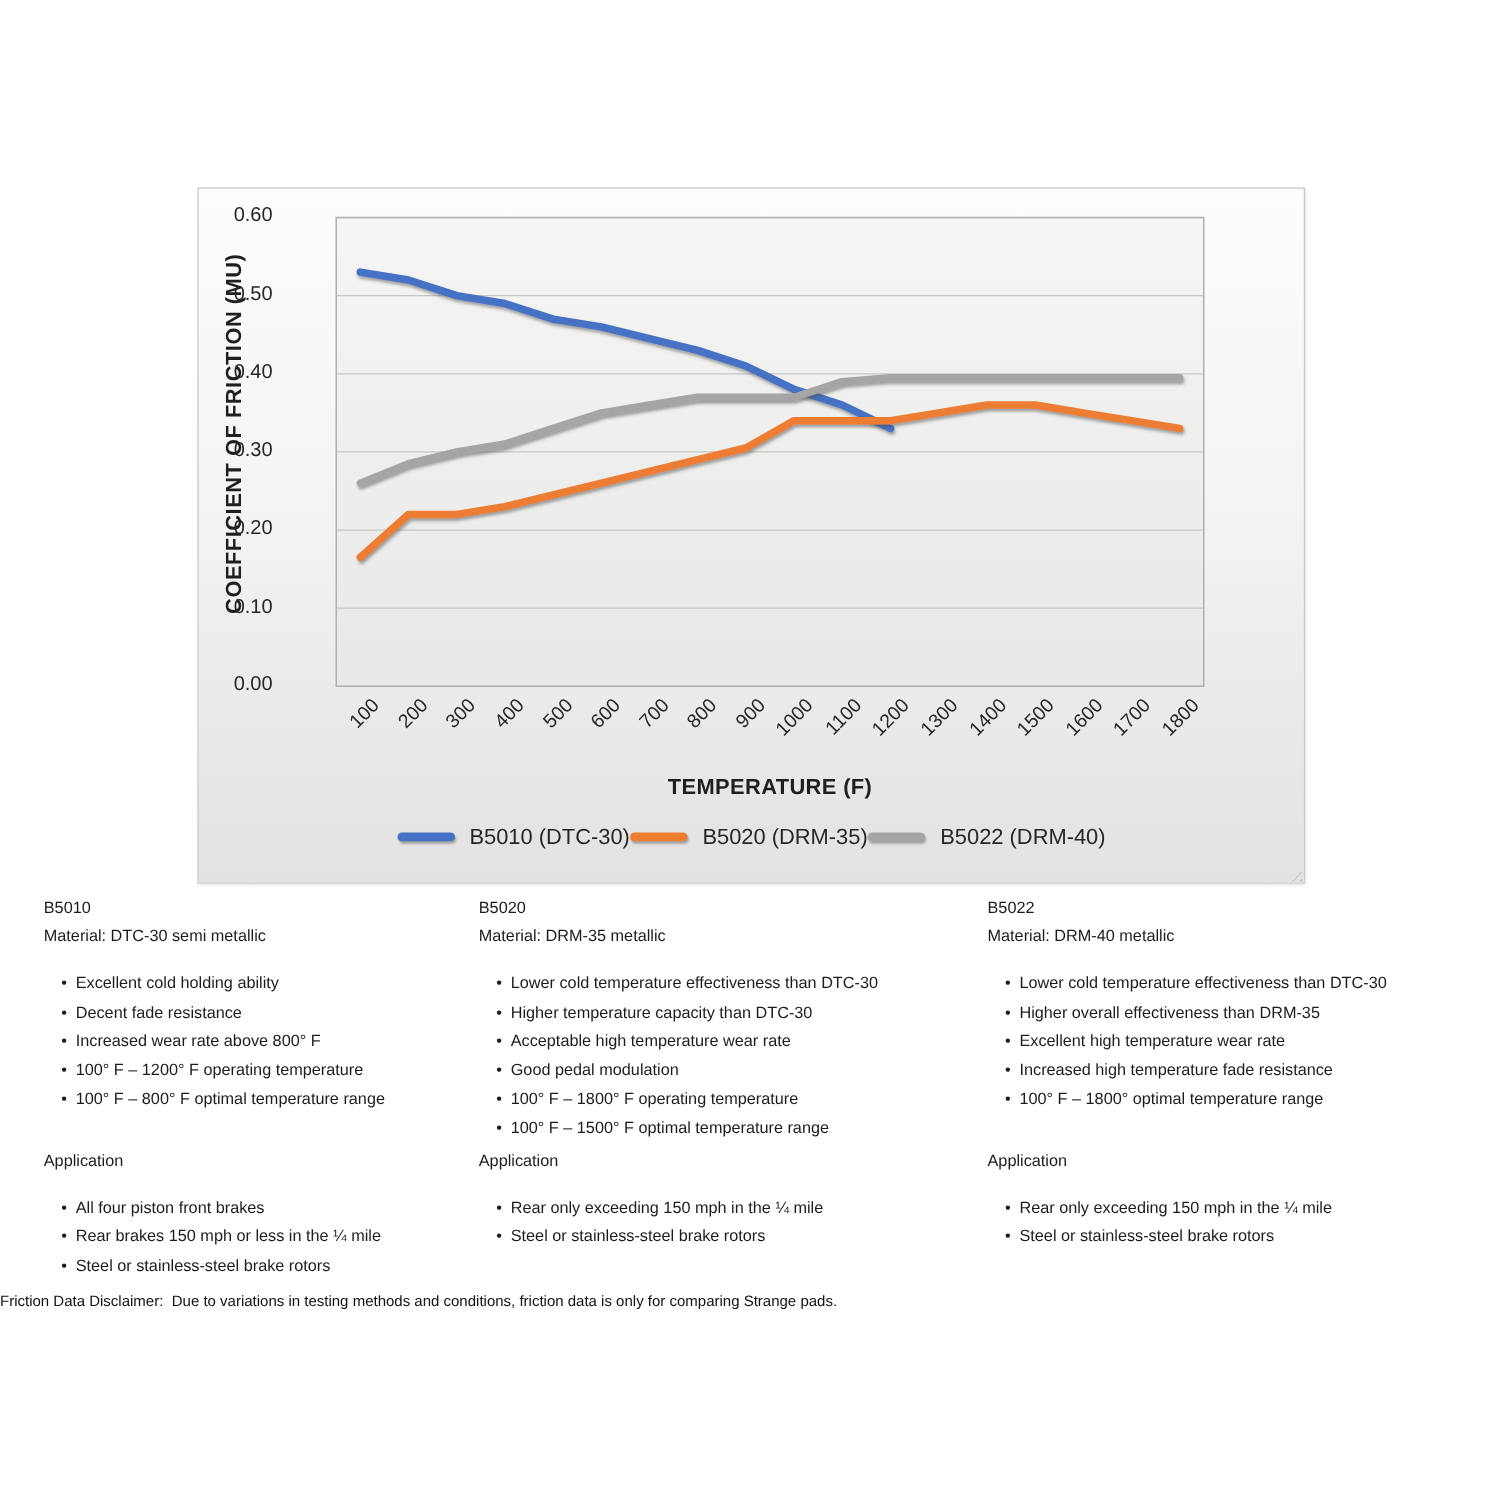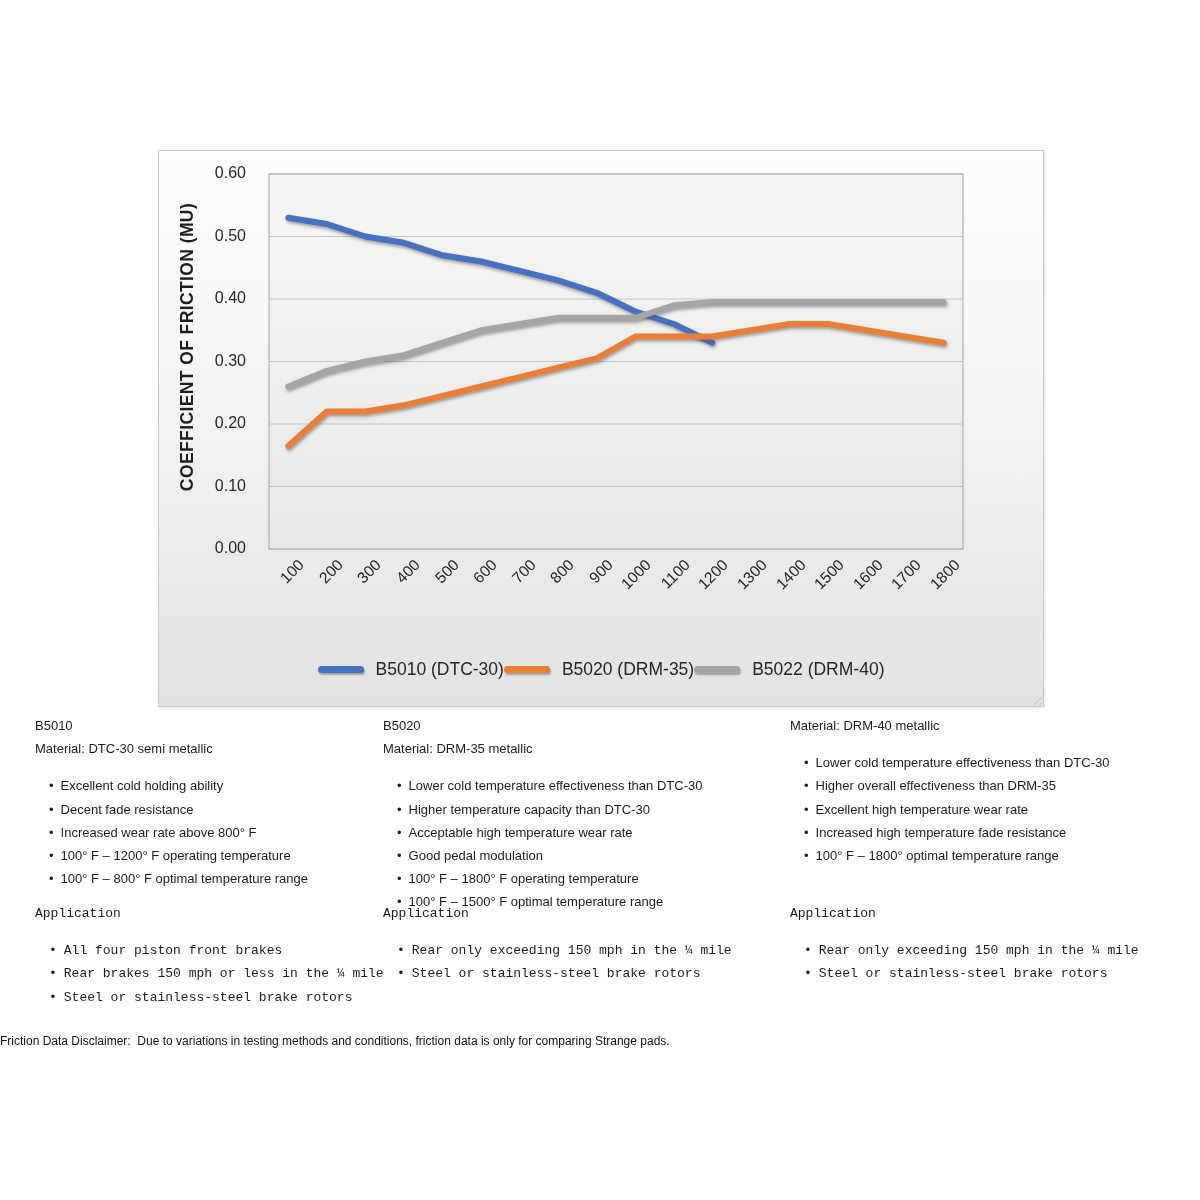--- a/index.html
+++ b/index.html
@@ -12,21 +12,21 @@
     box-shadow:1px 1px 3px rgba(0,0,0,0.12);
   }
   .chart-plot-svg { position:absolute; left:0; top:0; }
 
   .y-title {
     position:absolute; left:28px; top:196px; transform:translate(-50%,-50%) rotate(-90deg);
     transform-origin:50% 50%; white-space:nowrap;
     font-size:17.5px; font-weight:bold; letter-spacing:0.4px; color:#1f1f1f;
   }
   .y-tick {
-    position:absolute; left:0; width:87px; text-align:right;
+    position:absolute; left:0; width:87px; text-align:center;
     font-size:16px; color:#262626;
   }
   .x-tick {
     position:absolute; white-space:nowrap; font-size:15.5px; color:#262626;
     transform:translateX(-100%) rotate(-45deg); transform-origin:100% 0;
   }
   .x-title {
     position:absolute; left:110px; width:694px; top:468px; text-align:center;
     font-size:17.5px; font-weight:bold; letter-spacing:0.3px; color:#1f1f1f;
   }
@@ -43,21 +43,21 @@
     clip-path:polygon(100% 0, 100% 100%, 0 100%);
   }
 
   .spec-col { position:absolute; top:714px; font-size:13px; line-height:23.2px; }
   .spec-col div, .spec-col li { white-space:nowrap; }
   #spec-col-1 { left:35px;  width:345px; height:300px; }
   #spec-col-2 { left:383px; width:405px; height:300px; }
   #spec-col-3 { left:790px; width:408px; height:300px; }
   .spec-col ul { list-style:none; margin:14px; padding:0; }
   .bullet { margin-right:7px; }
-  .app-block { position:absolute; left:0; top:188px;font-family:Liberation Mono, monospace; }
+  .app-block { position:absolute; left:0; top:203px; }
 
   .disclaimer {
     position:absolute; left:0; top:1034px; width:1200px; 
     font-size:12px; color:#111; white-space:pre;
   }
 </style>
 </head>
 <body>
 
 <div class="page">
@@ -109,20 +109,21 @@
         <div class="x-tick" style="left:483.3px; top:405px">1000</div>
         <div class="x-tick" style="left:521.8px; top:405px">1100</div>
         <div class="x-tick" style="left:560.4px; top:405px">1200</div>
         <div class="x-tick" style="left:598.9px; top:405px">1300</div>
         <div class="x-tick" style="left:637.5px; top:405px">1400</div>
         <div class="x-tick" style="left:676.1px; top:405px">1500</div>
         <div class="x-tick" style="left:714.6px; top:405px">1600</div>
         <div class="x-tick" style="left:753.2px; top:405px">1700</div>
         <div class="x-tick" style="left:791.7px; top:405px">1800</div>
       </div>
+    <div class="x-title">TEMPERATURE (F)</div>
     <div class="legend">
         <div class="legend-item">
           <span class="legend-swatch" style="background:#4472C4"></span>
           <span>B5010 (DTC-30)</span>
         </div>
         <div class="legend-item">
           <span class="legend-swatch" style="background:#ED7D31"></span>
           <span>B5020 (DRM-35)</span>
         </div>
         <div class="legend-item">
@@ -165,20 +166,21 @@
       </ul>
       <div class="app-block">
         <div>Application</div>
         <ul>
           <li><span class="bullet">•</span><span>Rear only exceeding 150 mph in the ¼ mile</span></li>
           <li><span class="bullet">•</span><span>Steel or stainless-steel brake rotors</span></li>
         </ul>
       </div>
     </div>
   <div class="spec-col" id="spec-col-3">
+      <div>B5022</div>
       <div>Material: DRM-40 metallic</div>
       <ul>
         <li><span class="bullet">•</span><span>Lower cold temperature effectiveness than DTC-30</span></li>
         <li><span class="bullet">•</span><span>Higher overall effectiveness than DRM-35</span></li>
         <li><span class="bullet">•</span><span>Excellent high temperature wear rate</span></li>
         <li><span class="bullet">•</span><span>Increased high temperature fade resistance</span></li>
         <li><span class="bullet">•</span><span>100° F – 1800° optimal temperature range</span></li>
       </ul>
       <div class="app-block">
         <div>Application</div>

